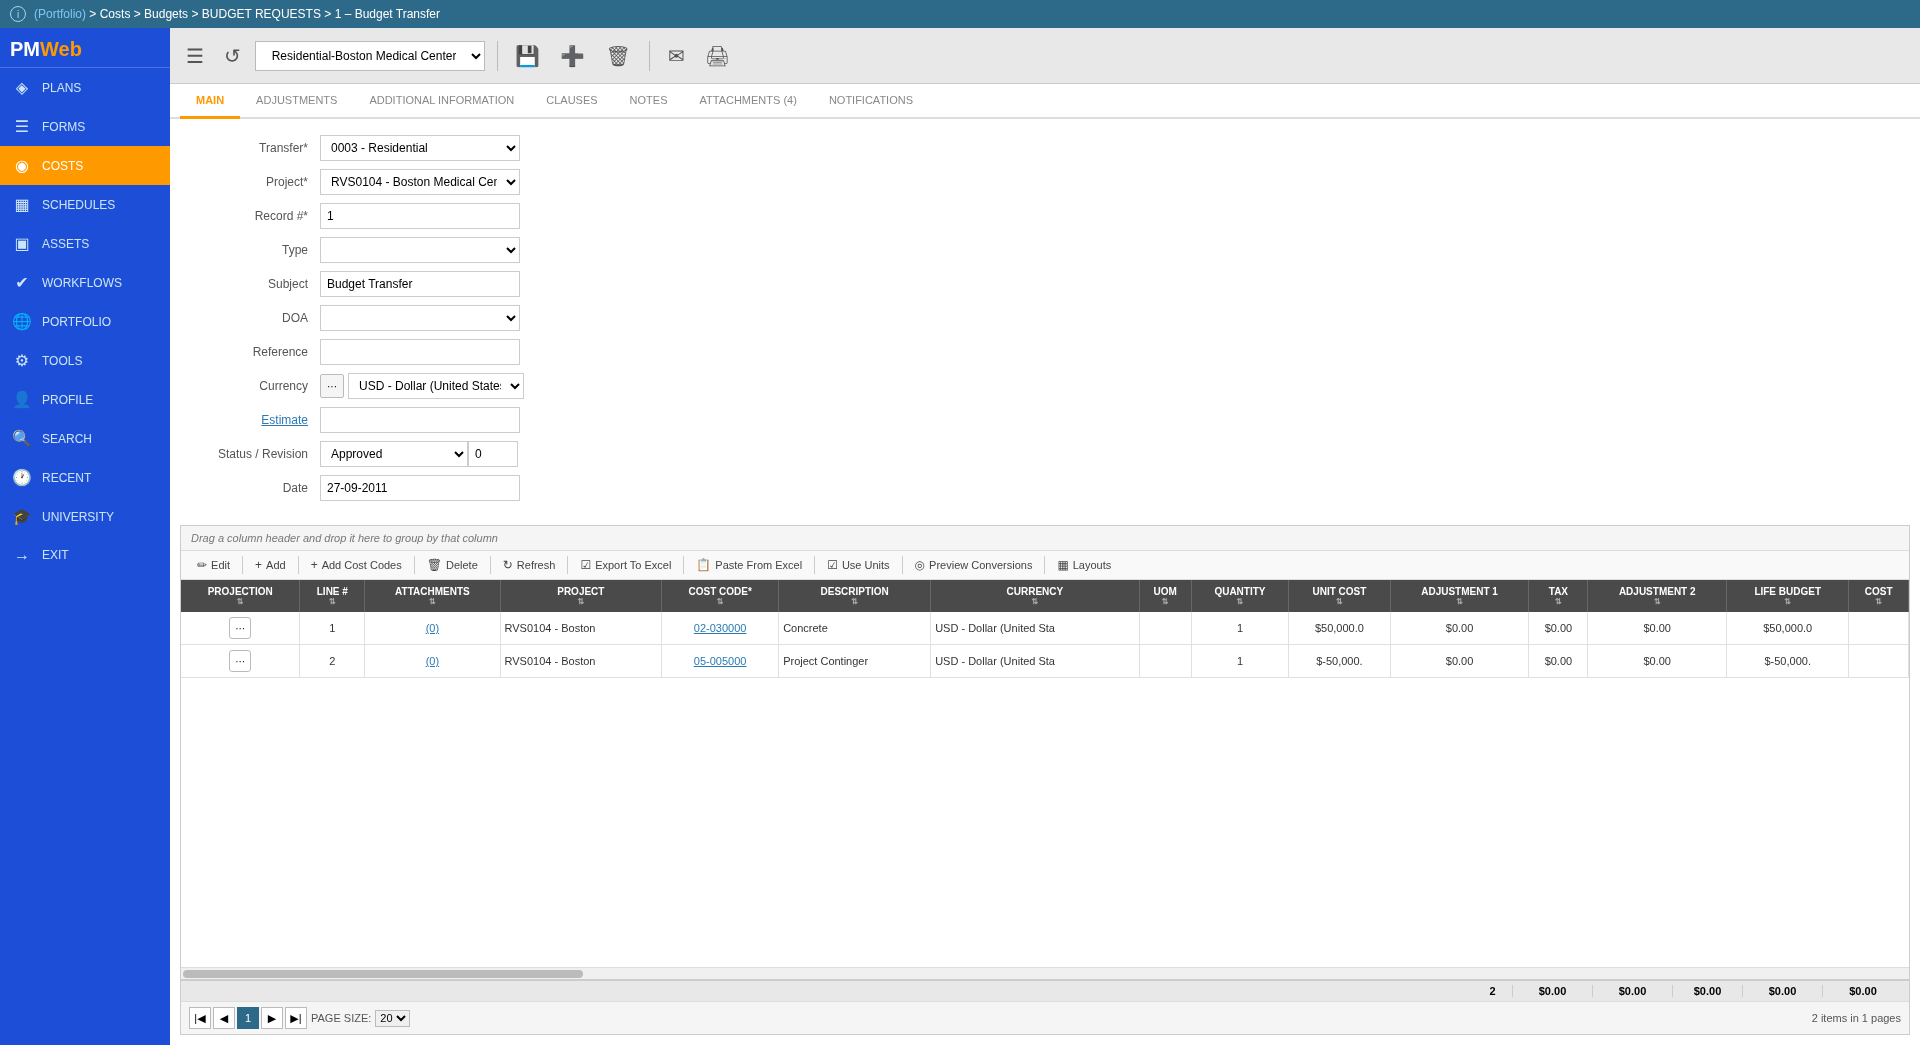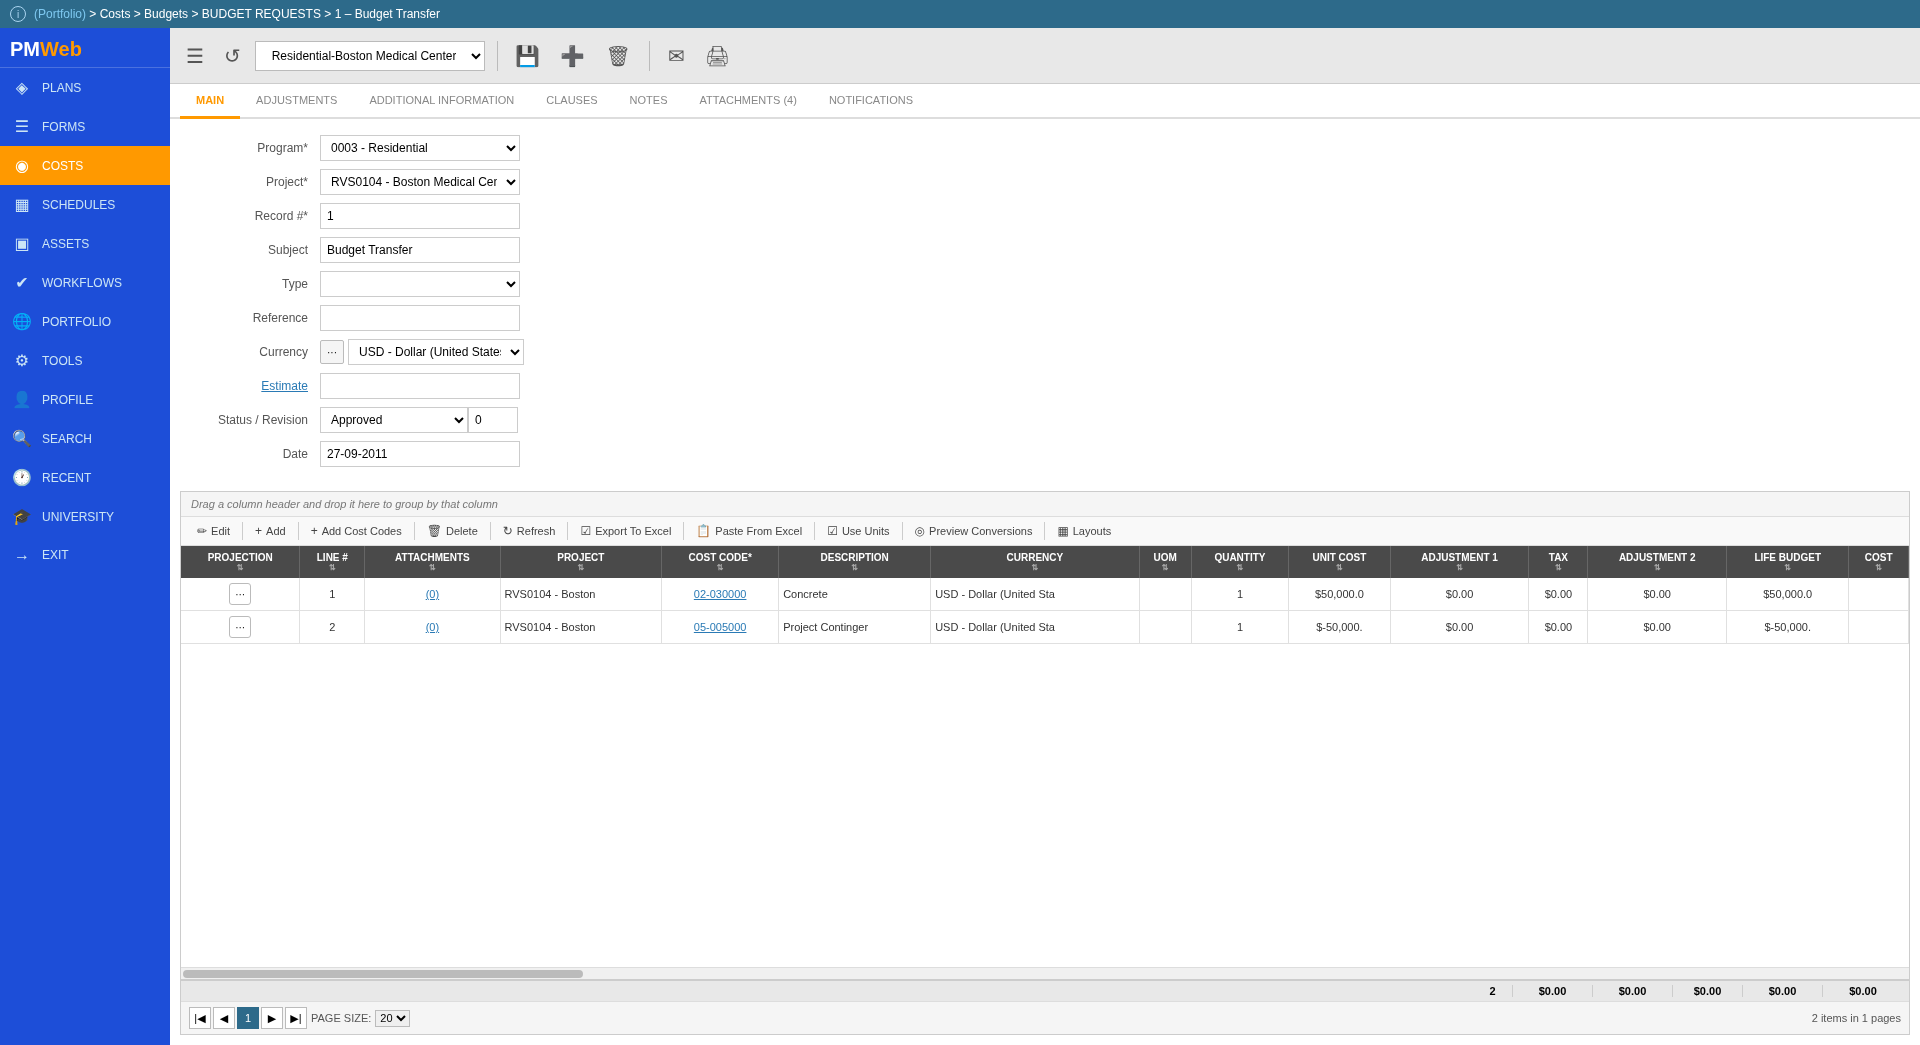--- a/index.html
+++ b/index.html
@@ -185,41 +185,47 @@
       <div class="tab">ADJUSTMENTS</div>
       <div class="tab">ADDITIONAL INFORMATION</div>
       <div class="tab">CLAUSES</div>
       <div class="tab">NOTES</div>
       <div class="tab">ATTACHMENTS (4)</div>
       <div class="tab">NOTIFICATIONS</div>
     </div>
 
     <div class="form-area">
       <div class="form-row">
-        <div class="form-label">Program*</div>
+        <div class="form-label">Transfer*</div>
         <select class="form-input form-input-select">
           <option>0003 - Residential</option>
         </select>
       </div>
       <div class="form-row">
         <div class="form-label">Project*</div>
         <select class="form-input form-input-select">
           <option>RVS0104 - Boston Medical Center</option>
         </select>
       </div>
       <div class="form-row">
         <div class="form-label">Record #*</div>
         <input class="form-input form-input-text" type="text" value="1" style="">
       </div>
       <div class="form-row">
+        <div class="form-label">Type</div>
+        <select class="form-input form-input-select">
+          <option></option>
+        </select>
+      </div>
+      <div class="form-row">
         <div class="form-label">Subject</div>
         <input class="form-input form-input-text" type="text" value="Budget Transfer" style="">
       </div>
       <div class="form-row">
-        <div class="form-label">Type</div>
+        <div class="form-label">DOA</div>
         <select class="form-input form-input-select">
           <option></option>
         </select>
       </div>
       <div class="form-row">
         <div class="form-label">Reference</div>
         <input class="form-input form-input-text" type="text" style="">
       </div>
       <div class="form-row">
         <div class="form-label">Currency</div>

